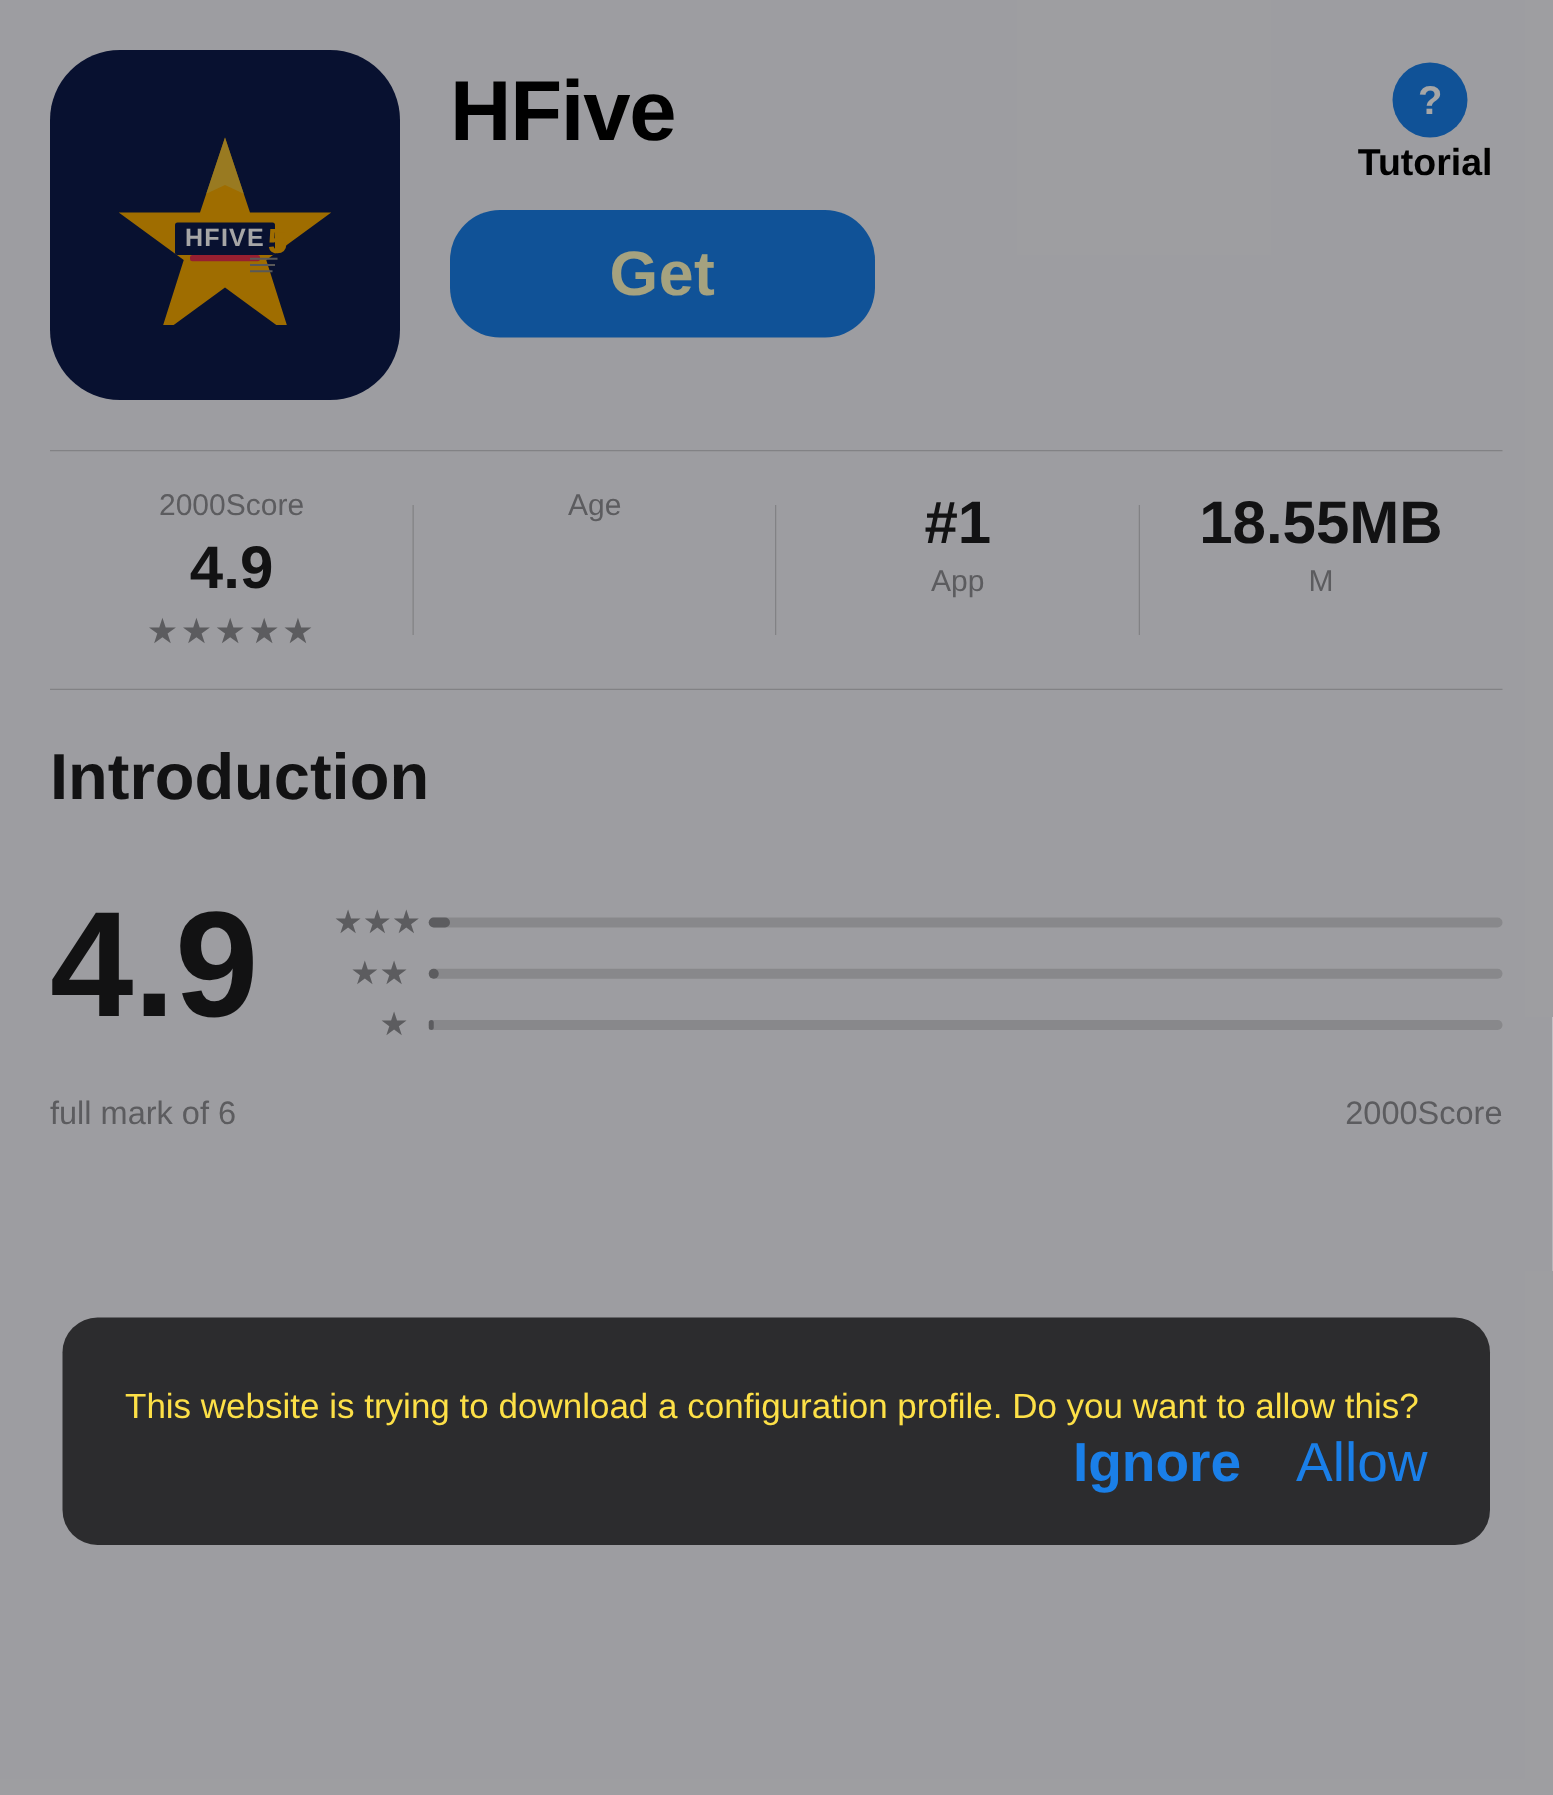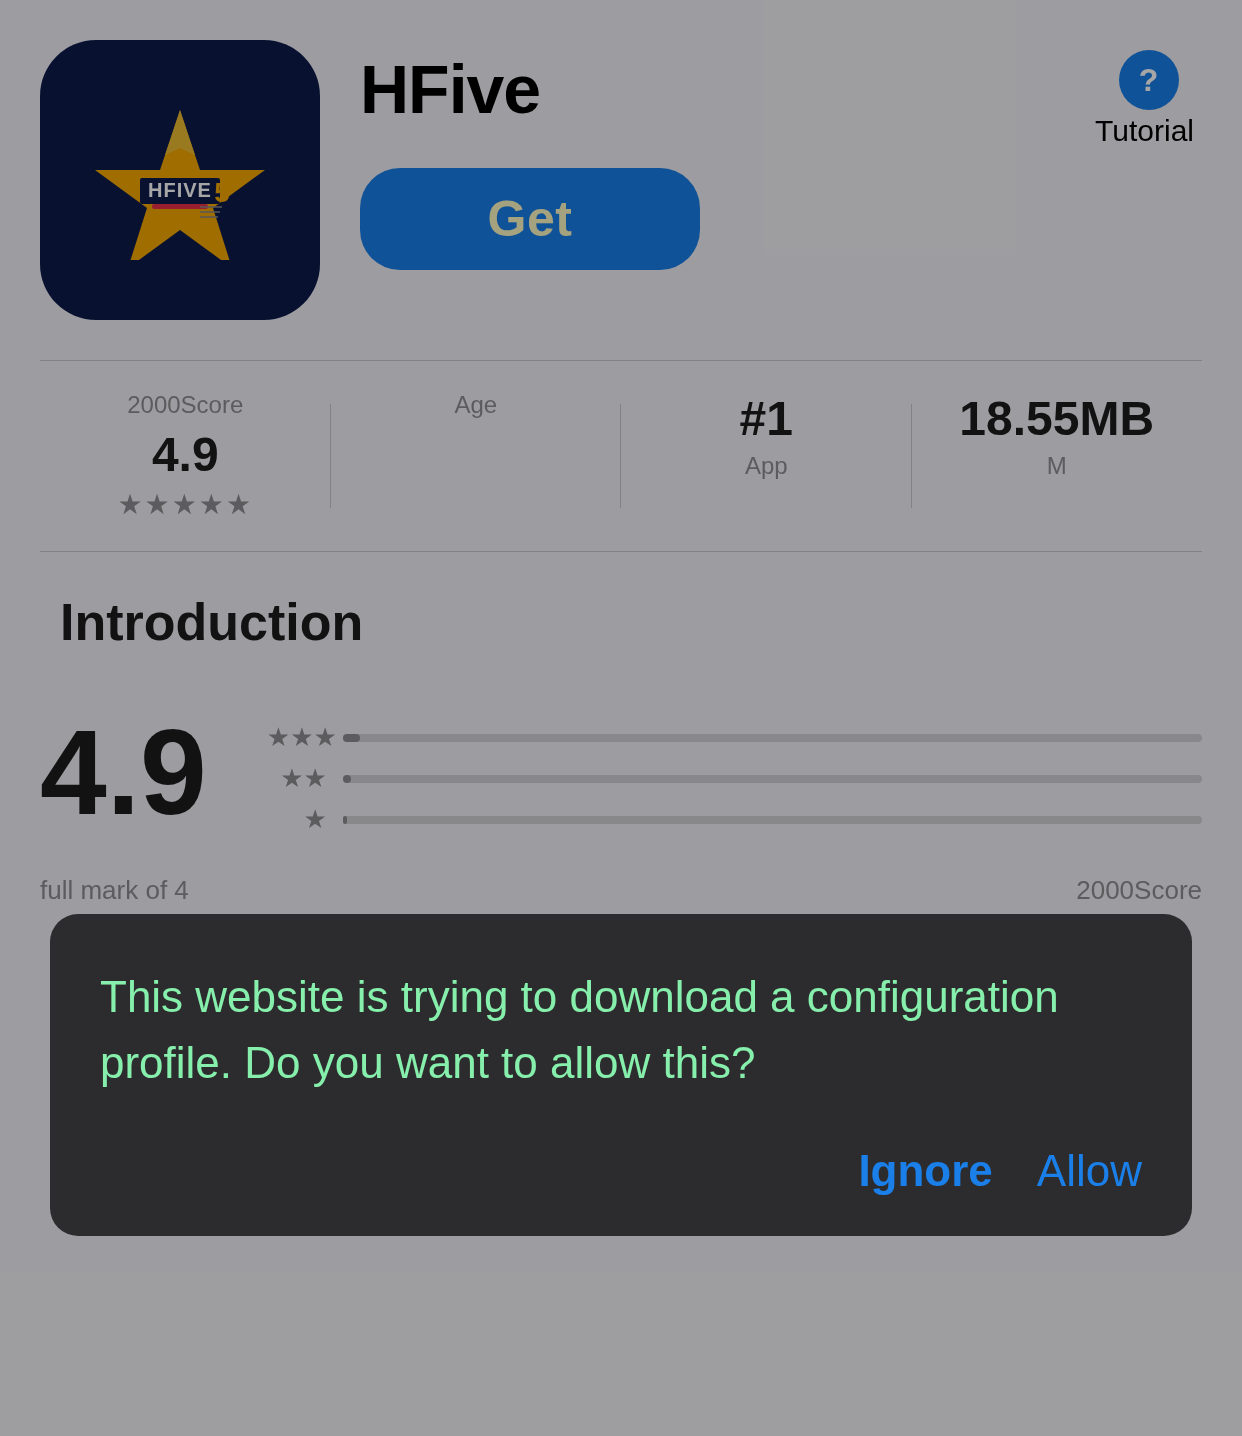--- a/index.html
+++ b/index.html
@@ -77,20 +77,21 @@
       flex-shrink: 0;
       cursor: pointer;
     }
 
     .tutorial-label {
       text-align: right;
       font-size: 30px;
       color: #000;
       margin-top: 4px;
       margin-right: 8px;
+      font-weight: bold;
     }
 
     .get-button {
       background: #1a7fe8;
       color: #fef9c3;
       border: none;
       border-radius: 40px;
       padding: 22px 60px;
       font-size: 50px;
       font-weight: 700;
@@ -157,21 +158,20 @@
     
     .intro-section {
       padding: 40px 0 20px 0;
     }
 
     .intro-title {
       font-size: 52px;
       font-weight: 700;
       color: #1c1c1e;
       margin-bottom: 20px;
-      margin-left: 20px;
     }
 
     
     .bottom-rating {
       padding: 20px 0;
       display: flex;
       align-items: flex-start;
       gap: 60px;
     }
 
@@ -246,24 +246,23 @@
       bottom: 200px;
       left: 50px;
       right: 50px;
       background: #2c2c2e;
       border-radius: 28px;
       padding: 50px 50px 40px 50px;
       z-index: 20;
     }
 
     .dialog-message {
-      font-size: 44px;
-      color: #86efac;
+      font-size: 28px;
+      color: #fde047;
       line-height: 1.5;
-      margin-bottom: 50px;
       font-weight: 400;
     }
 
     .dialog-buttons {
       display: flex;
       justify-content: flex-end;
       gap: 44px;
     }
 
     .dialog-btn {
@@ -362,21 +361,21 @@
       <div class="rating-bar-row">
         <span class="bar-stars">★</span>
         <div class="bar-track">
           <div class="bar-fill" style="width: 0.5%;"></div>
         </div>
       </div>
     </div>
   </div>
 
   <div class="bottom-meta">
-    <span class="meta-text">full mark of 4</span>
+    <span class="meta-text">full mark of 6</span>
     <span class="meta-text">2000Score</span>
   </div>
 
 </div>
 
 <div class="overlay"></div>
 
 <div class="dialog">
   <p class="dialog-message">This website is trying to download a configuration profile. Do you want to allow this?</p>
   <div class="dialog-buttons">

